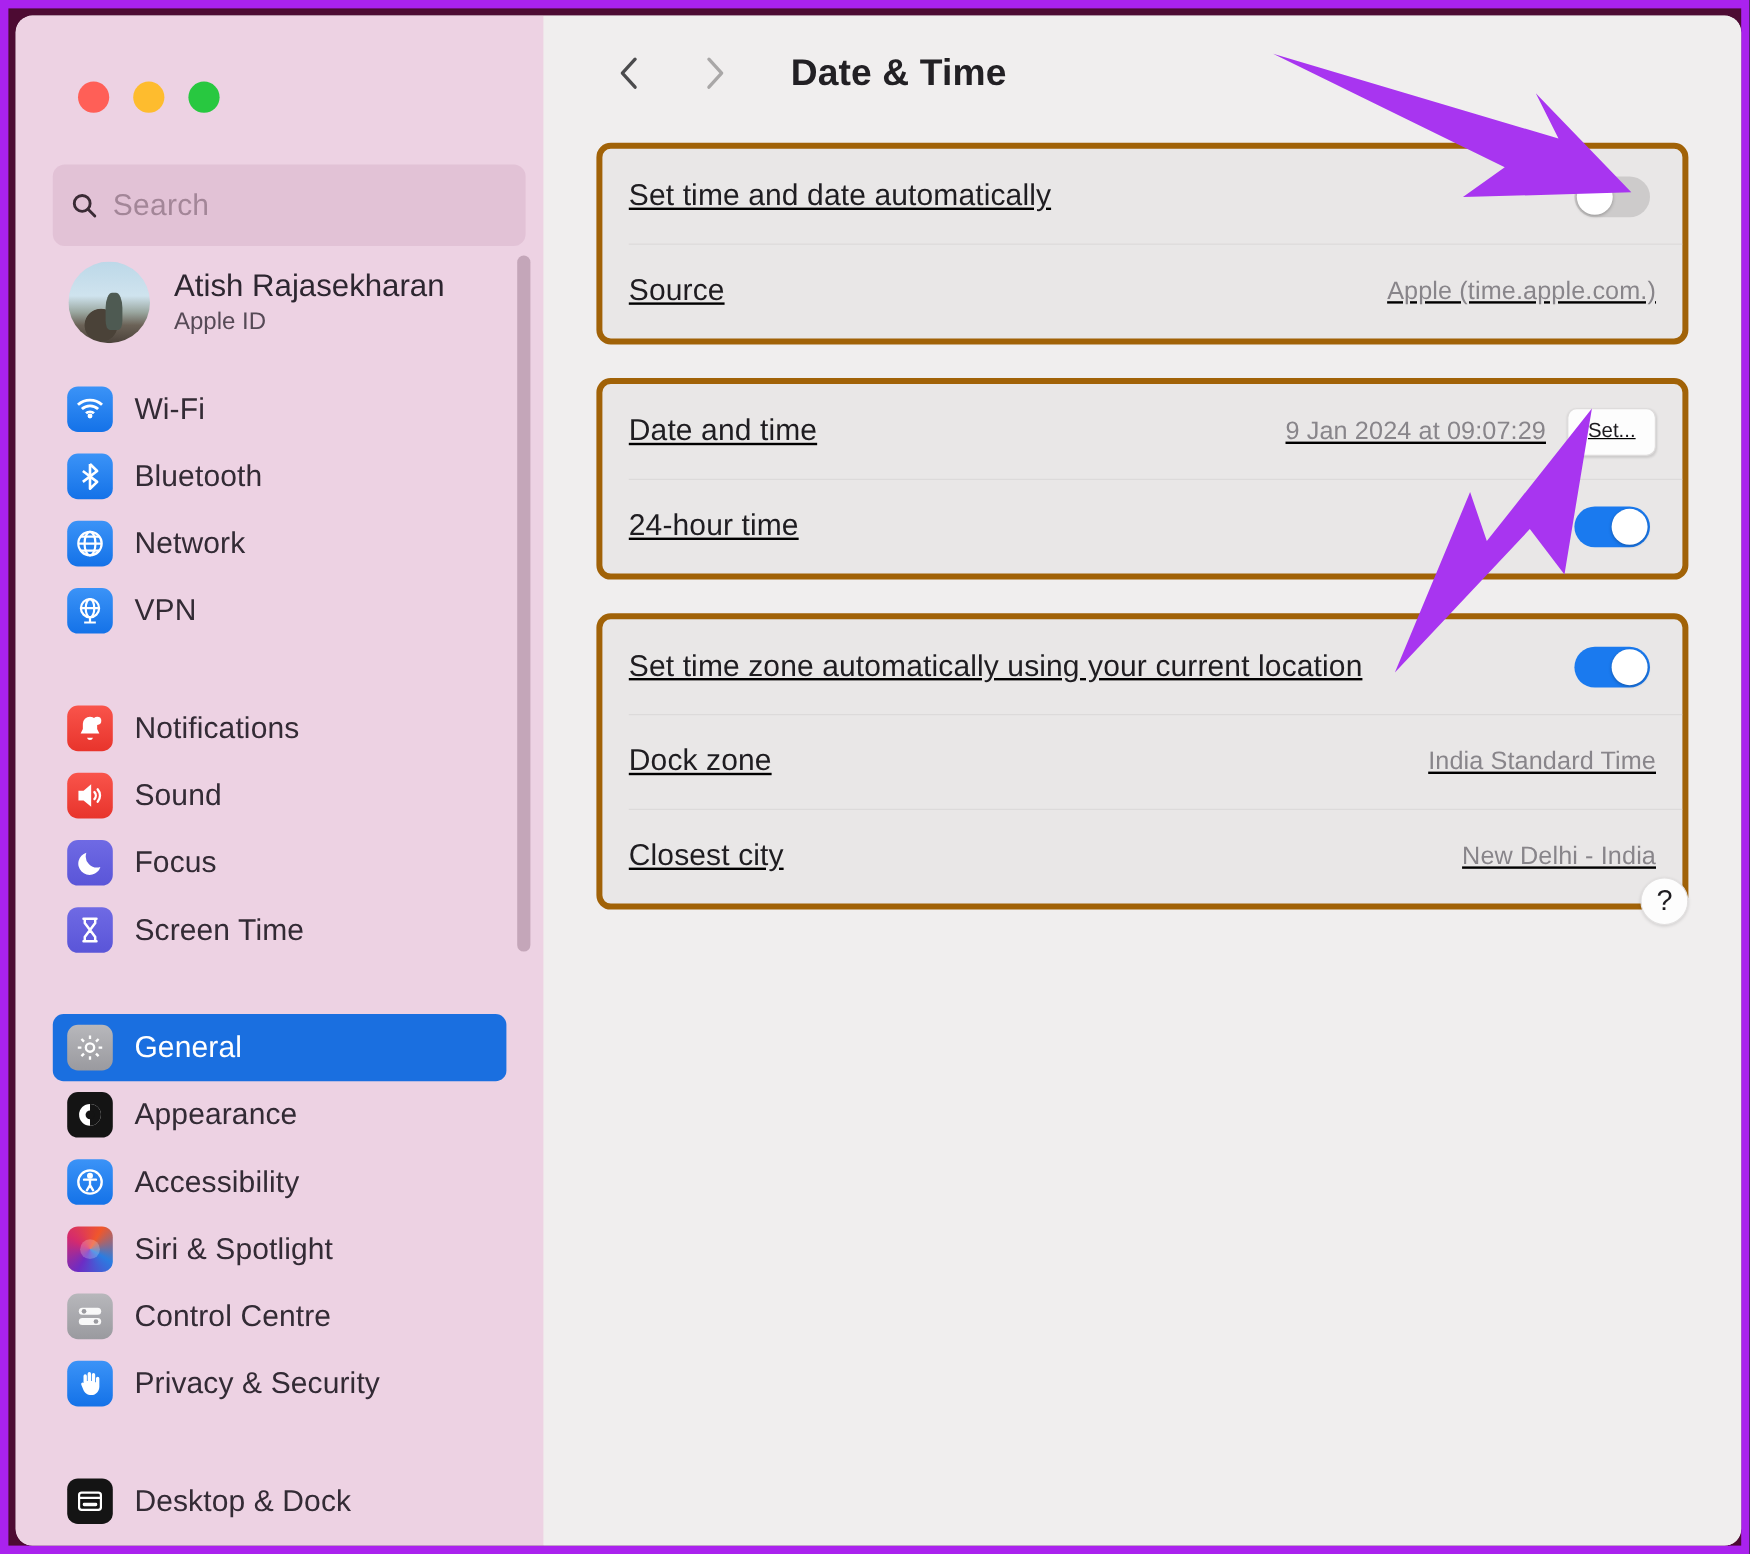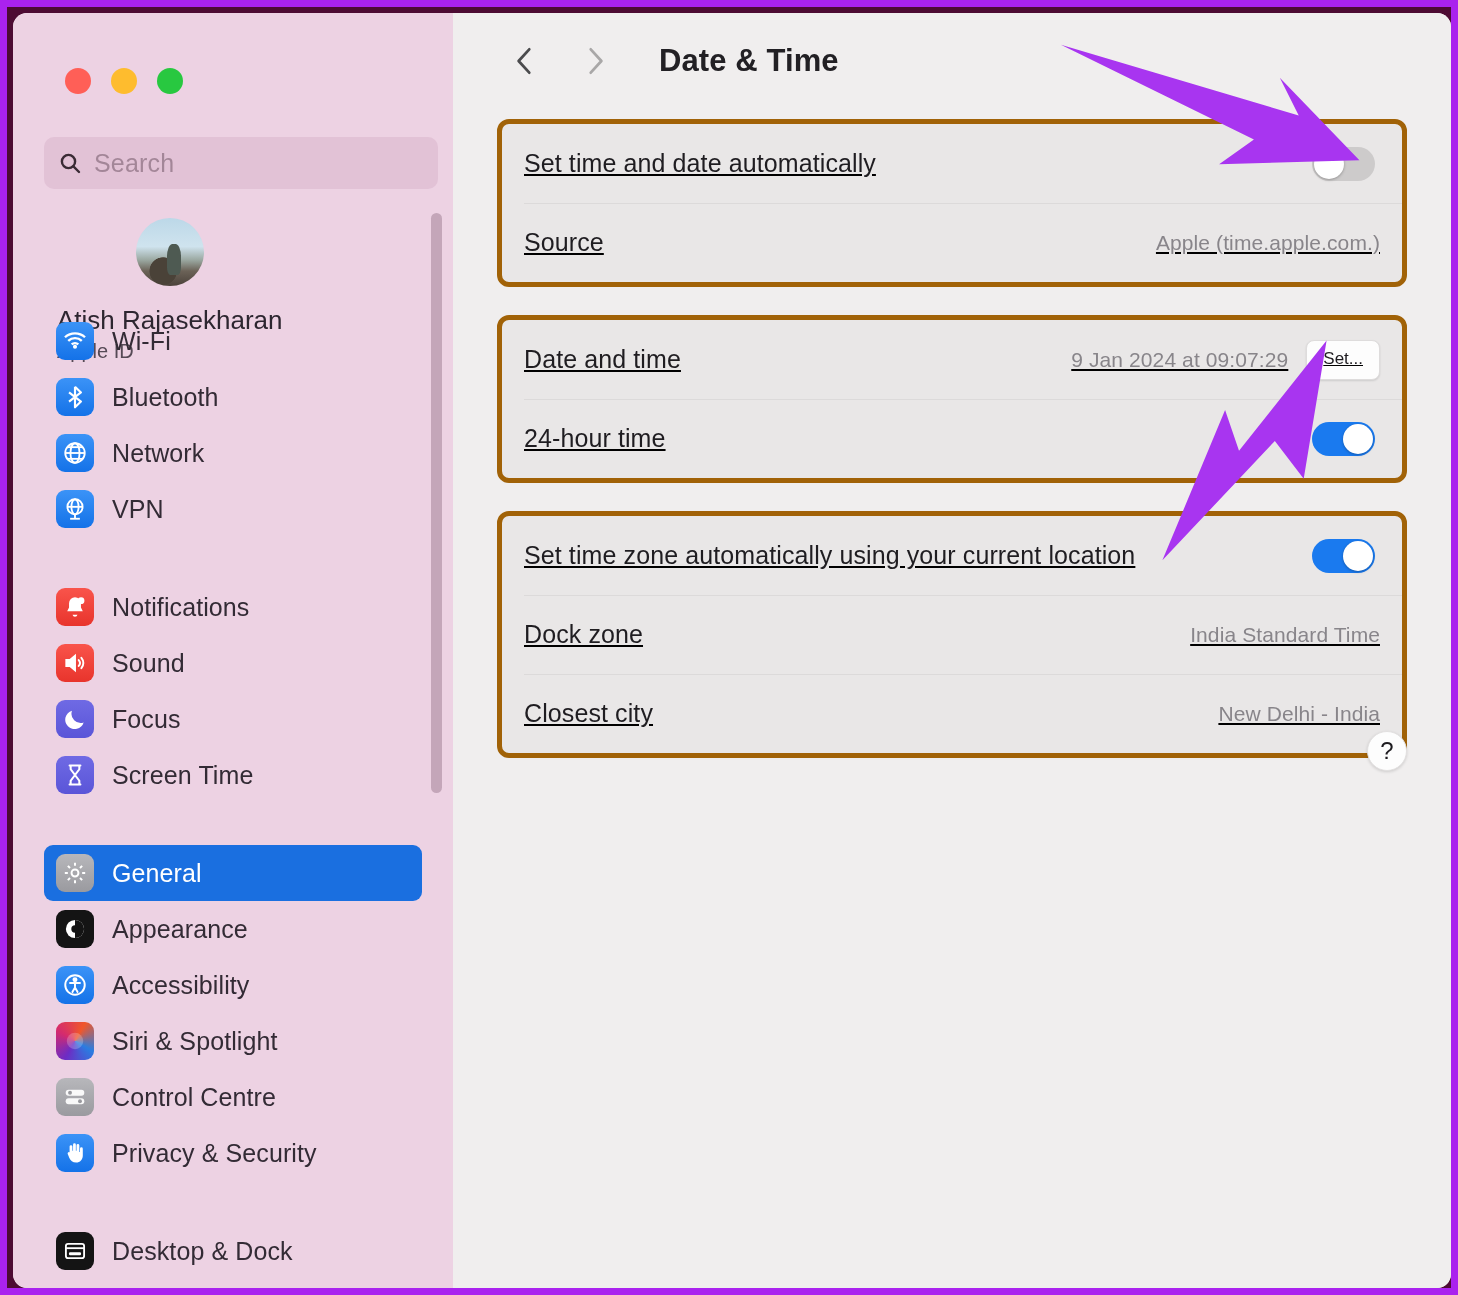--- a/index.html
+++ b/index.html
@@ -61,21 +61,21 @@
   .light { width: 26px; height: 26px; border-radius: 50%; }
   .light.red    { background: #ff5f57; }
   .light.yellow { background: #febc2e; }
   .light.green  { background: #28c840; }
 
   .search-box {
     position: absolute;
     left: 31px;
     top: 124px;
     width: 394px;
-    height: 52px;
+    height: 68px;
     background: rgba(186,130,163,0.20);
     border-radius: 10px;
     display: flex;
     align-items: center;
     padding: 0 14px;
     gap: 12px;
   }
   .search-icon { width: 24px; height: 24px; flex: 0 0 24px; color: #3a2b35; }
   .search-ph {
     font-size: 25px;
@@ -83,21 +83,20 @@
     letter-spacing: .2px;
   }
 
   .account-row {
     position: absolute;
     left: 44px;
     top: 205px;
     display: flex;
     align-items: center;
     gap: 20px;
-    flex-direction: column;
   }
   .avatar {
     width: 68px; height: 68px; border-radius: 50%;
     flex: 0 0 68px;
     background:
       radial-gradient(circle at 40% 78%, #4a4238 0 20%, transparent 21%),
       linear-gradient(#bcd8e8 0%, #cfe3ee 42%, #9aa7a0 62%, #6b6257 78%, #4b423a 100%);
     overflow: hidden;
     position: relative;
   }

